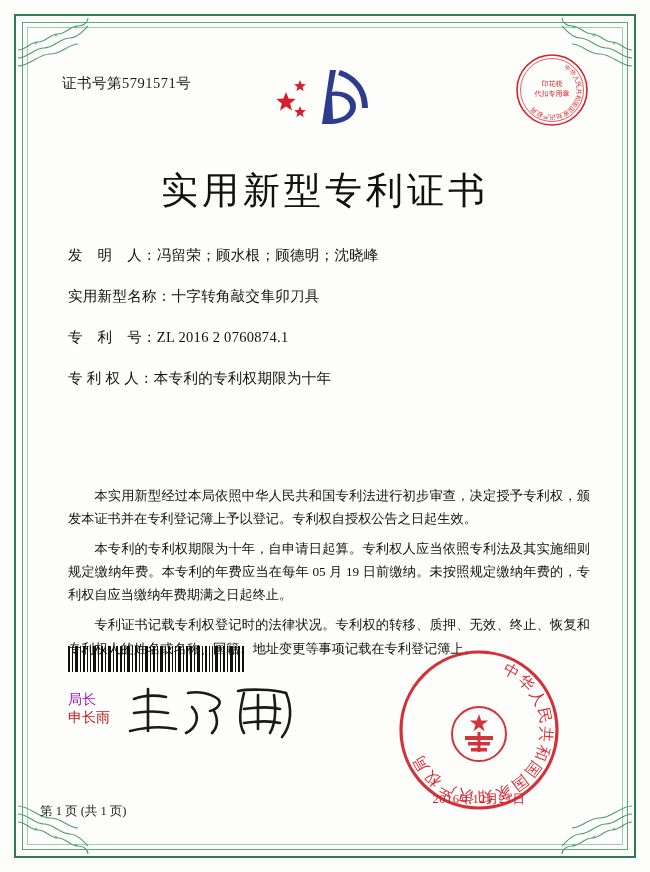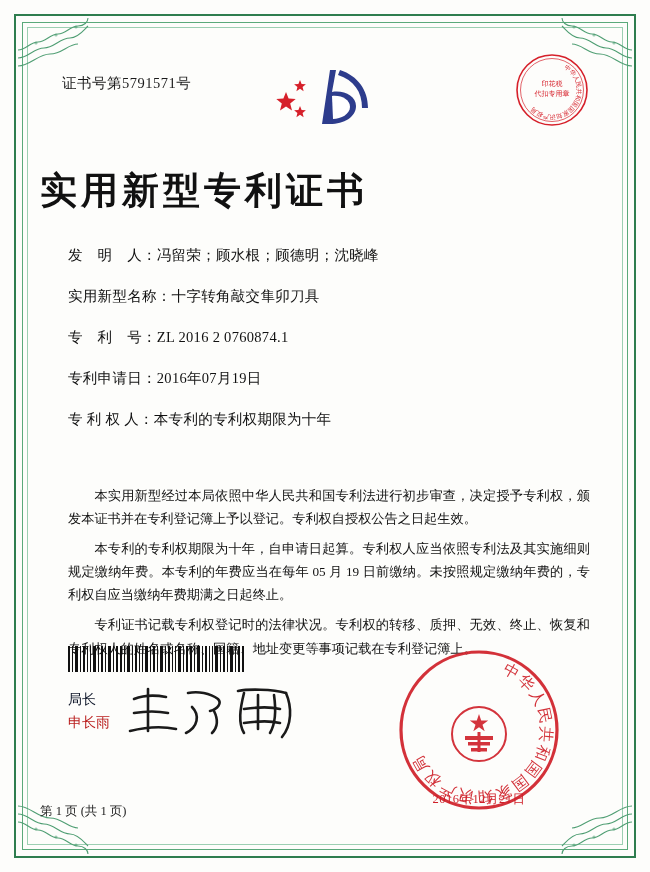--- a/index.html
+++ b/index.html
@@ -100,23 +100,23 @@
     top: 16px;
     width: 76px;
     height: 76px;
   }
 
   .main-title {
     position: absolute;
     left: 0;
     right: 0;
     top: 130px;
-    text-align: left;
+    text-align: center;
     font-size: 37px;
-    font-weight: bold;
+    font-weight: normal;
     letter-spacing: 4px;
     color: #111;
     font-family: "Liberation Serif", "DejaVu Serif", serif;
   }
 
   .fields {
     position: absolute;
     left: 28px;
     right: 20px;
     top: 210px;
@@ -159,22 +159,21 @@
     height: 26px;
   }
 
   .signature-block {
     position: absolute;
     left: 28px;
     top: 655px;
   }
   .sig-label {
     font-size: 14px;
-    color: #0f172a;
-    margin-bottom: 5px;
+    color: #a21caf;
   }
   .sig-name {
     font-size: 14px;
     color: #b91c1c;
   }
   .handwriting {
     position: absolute;
     left: 82px;
     top: 645px;
     width: 180px;
@@ -314,23 +313,20 @@
 
     <div class="fields">
       <div class="field-row">
         <span class="field-label">发　明　人：</span><span class="field-value">冯留荣；顾水根；顾德明；沈晓峰</span>
       </div>
       <div class="field-row">
         <span class="field-label">实用新型名称：</span><span class="field-value">十字转角敲交隼卯刀具</span>
       </div>
       <div class="field-row">
         <span class="field-label">专　利　号：</span><span class="field-value">ZL 2016 2 0760874.1</span>
-      </div>
-      <div class="field-row">
-        <span class="field-label">专利申请日：</span><span class="field-value">2016年07月19日</span>
       </div>
       <div class="field-row">
         <span class="field-label">专 利 权 人：</span><span class="field-value">本专利的专利权期限为十年</span>
       </div>
     </div>
 
     <div class="paragraphs">
       <p>本实用新型经过本局依照中华人民共和国专利法进行初步审查，决定授予专利权，颁发本证书并在专利登记簿上予以登记。专利权自授权公告之日起生效。</p>
       <p>本专利的专利权期限为十年，自申请日起算。专利权人应当依照专利法及其实施细则规定缴纳年费。本专利的年费应当在每年 05 月 19 日前缴纳。未按照规定缴纳年费的，专利权自应当缴纳年费期满之日起终止。</p>
       <p>专利证书记载专利权登记时的法律状况。专利权的转移、质押、无效、终止、恢复和专利权人的姓名或名称、国籍、地址变更等事项记载在专利登记簿上。</p>

